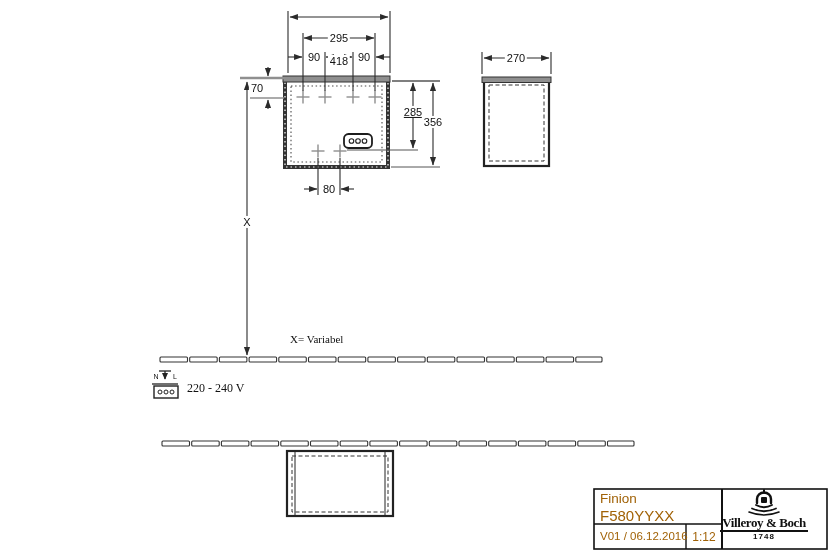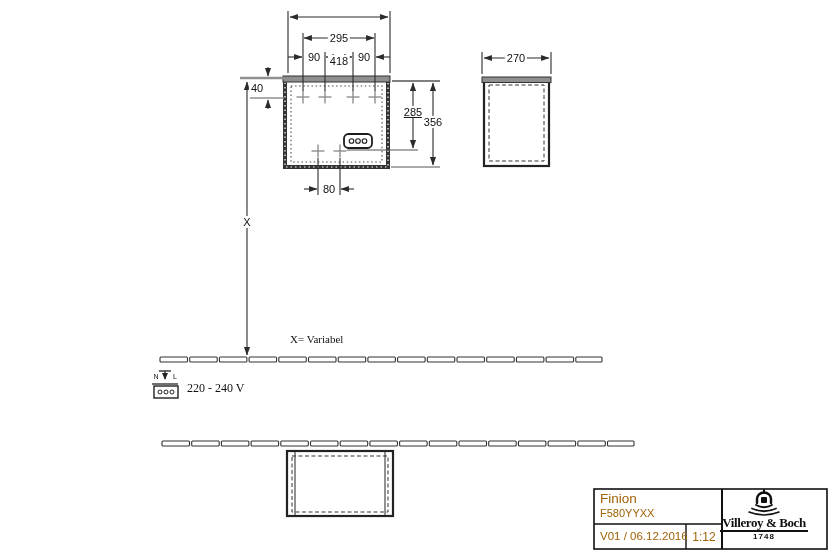--- a/index.html
+++ b/index.html
@@ -8,21 +8,21 @@
   svg.linework{position:absolute;left:0;top:0;}
   .plank{fill:#fff;stroke:#333;stroke-width:1.1;}
   .lbl{position:absolute;transform:translate(-50%,-50%);font:11px "Liberation Sans",sans-serif;
        color:#111;background:#fff;padding:0 2px;line-height:1.1;white-space:nowrap;}
   .lbl-left{transform:translate(0,-50%);font-family:Liberation Serif, serif;}
   .lbl-nobg{background:transparent;}
   .lbl-sm{font-size:7px;padding:0;}
   .lbl-v{font-size:12px;}
   .tb-text{position:absolute;white-space:nowrap;color:#a16207;}
   .tb-finion{left:600px;top:491px;font-size:13.5px;}
-  .tb-model{left:600px;top:507px;font-size:11px;}
+  .tb-model{left:600px;top:507px;font-size:15px;}
   .tb-version{left:600px;top:530px;font-size:11.5px;}
   .tb-scale{left:704px;top:537px;transform:translate(-50%,-50%);font-size:12px;}
   .logo{position:absolute;left:723px;top:489px;width:82px;height:60px;display:flex;
         flex-direction:column;align-items:center;justify-content:flex-start;}
   .brand{font-family:"Liberation Serif",serif;font-weight:bold;font-size:13px;
          letter-spacing:-0.4px;white-space:nowrap;border-bottom:2px solid #111;
          padding:0 2px 1px 2px;line-height:1;}
   .brand-year{font-family:Liberation Sans, sans-serif;font-weight:bold;font-size:8px;
               line-height:1.2;letter-spacing:1px;}
 </style>
@@ -174,21 +174,21 @@
       <line x1="594" y1="524" x2="722" y2="524" stroke-width="1.4"></line>
       <line x1="686" y1="524" x2="686" y2="549" stroke-width="1.4"></line>
       <line x1="722" y1="489" x2="722" y2="549" stroke-width="2"></line>
     </g>
   </svg>
 
   <span class="lbl" style="left:339px;top:17px;margin-top:44px;">418</span>
   <span class="lbl" style="left:339px;top:38px;">295</span>
   <span class="lbl" style="left:314px;top:57px;">90</span>
   <span class="lbl" style="left:364px;top:57px;">90</span>
-  <span class="lbl" style="left:257px;top:88px;">40</span>
+  <span class="lbl" style="left:257px;top:88px;">70</span>
   <span class="lbl" style="left:413px;top:112px;text-decoration:underline;">285</span>
   <span class="lbl" style="left:433px;top:122px;">356</span>
   <span class="lbl" style="left:516px;top:58px;">270</span>
   <span class="lbl" style="left:329px;top:189px;">80</span>
   <span class="lbl" style="left:247px;top:222px;">X</span>
 
   <span class="lbl lbl-left lbl-nobg" style="left:288px;top:339px;">X= Variabel</span>
   <span class="lbl lbl-left lbl-nobg lbl-v" style="left:185px;top:389px;">220 - 240 V</span>
   <span class="lbl lbl-sm lbl-nobg" style="left:156px;top:377px;">N</span>
   <span class="lbl lbl-sm lbl-nobg" style="left:175px;top:377px;">L</span>

